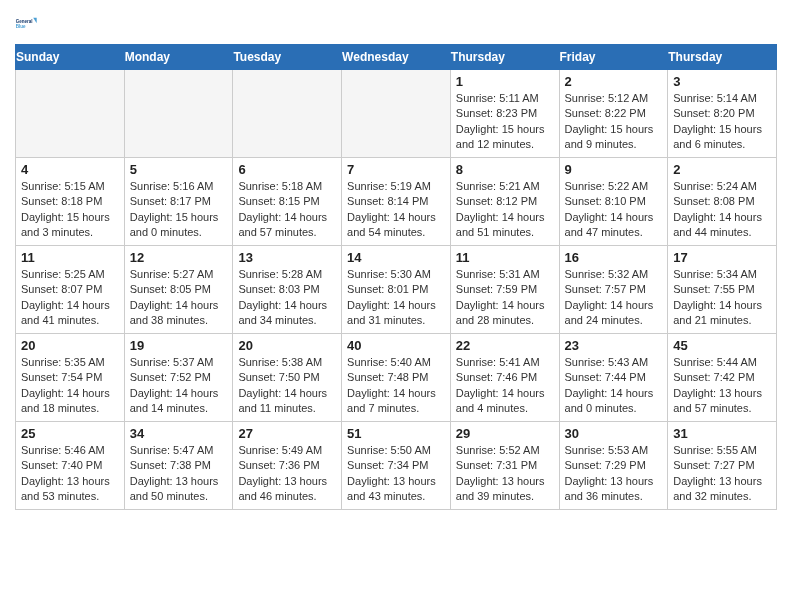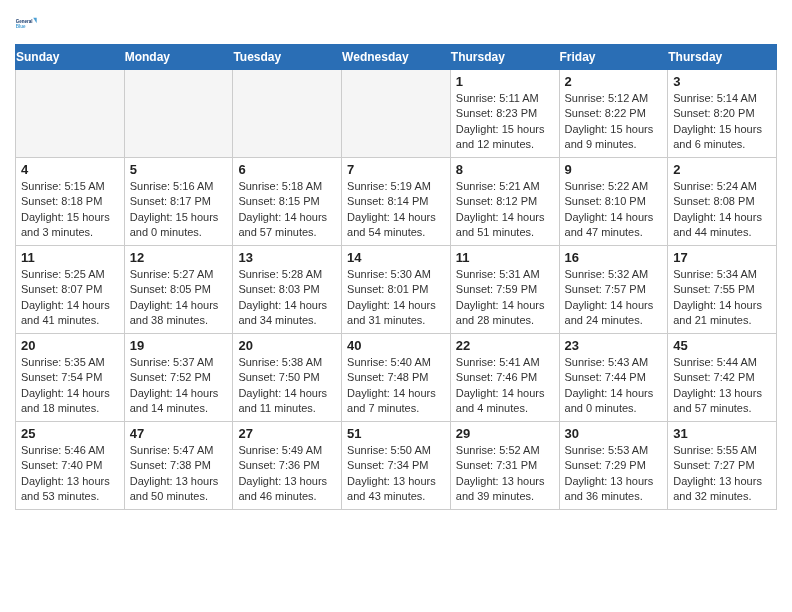--- a/index.html
+++ b/index.html
@@ -212,21 +212,21 @@
           <div class="day-num">45</div>
           <div class="day-info">Sunrise: 5:44 AM<br>Sunset: 7:42 PM<br>Daylight: 13 hours<br>and 57 minutes.</div>
         </td>
       </tr>
       <tr>
         <td>
           <div class="day-num">25</div>
           <div class="day-info">Sunrise: 5:46 AM<br>Sunset: 7:40 PM<br>Daylight: 13 hours<br>and 53 minutes.</div>
         </td>
         <td>
-          <div class="day-num">47</div>
+          <div class="day-num">34</div>
           <div class="day-info">Sunrise: 5:47 AM<br>Sunset: 7:38 PM<br>Daylight: 13 hours<br>and 50 minutes.</div>
         </td>
         <td>
           <div class="day-num">27</div>
           <div class="day-info">Sunrise: 5:49 AM<br>Sunset: 7:36 PM<br>Daylight: 13 hours<br>and 46 minutes.</div>
         </td>
         <td>
           <div class="day-num">51</div>
           <div class="day-info">Sunrise: 5:50 AM<br>Sunset: 7:34 PM<br>Daylight: 13 hours<br>and 43 minutes.</div>
         </td>

